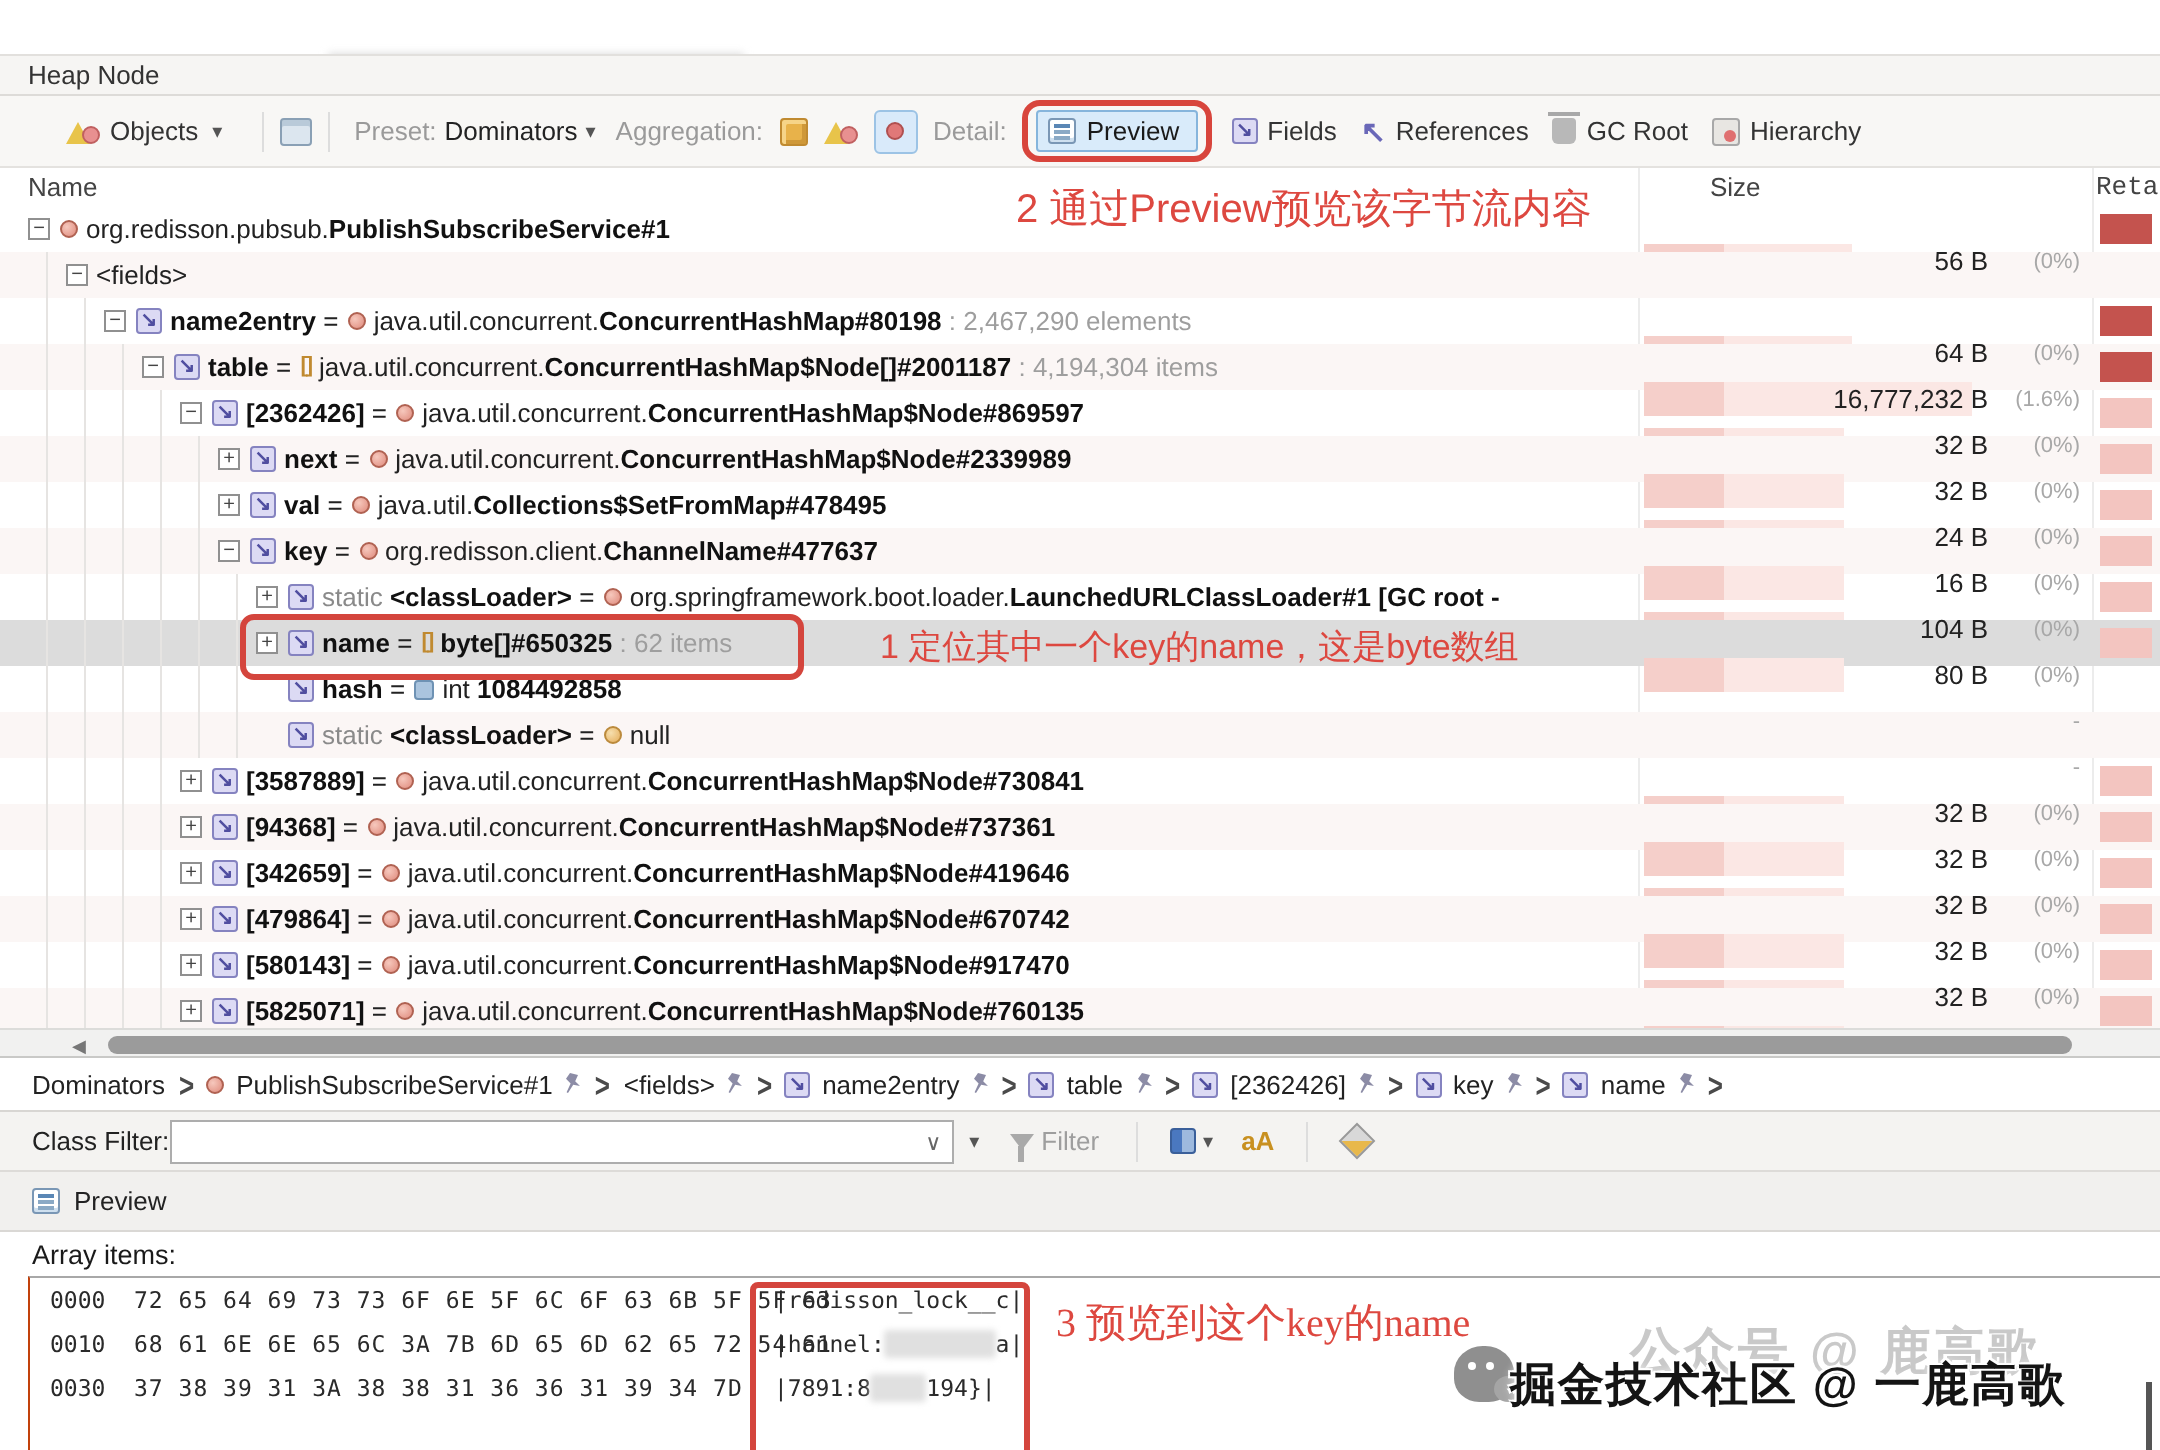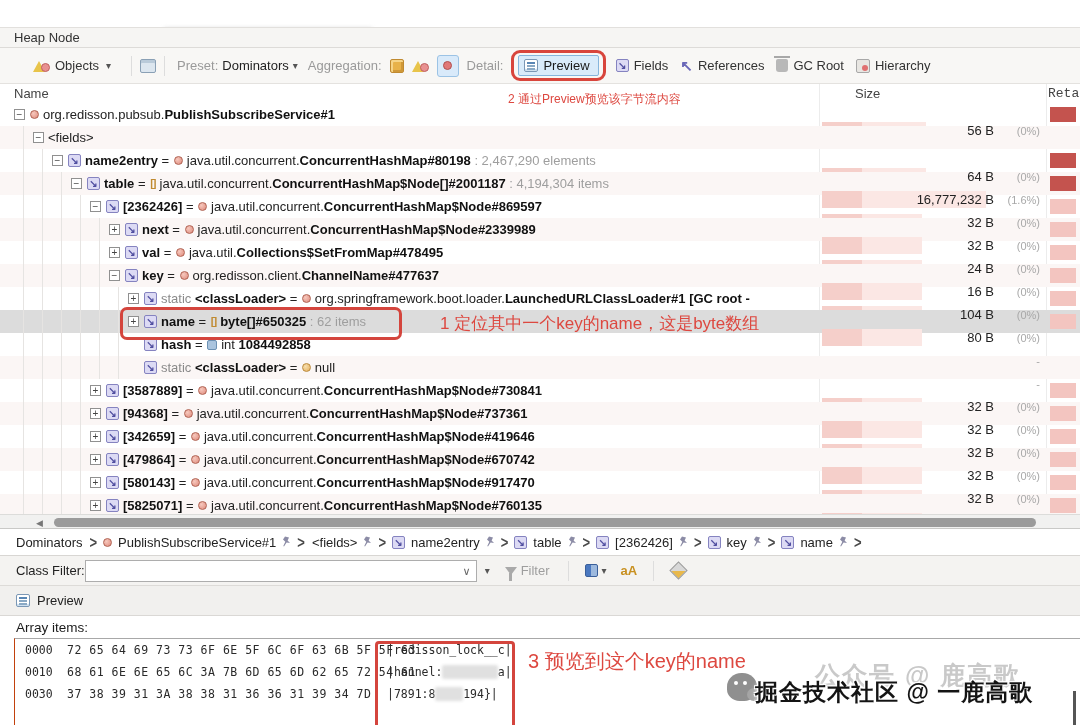--- a/index.html
+++ b/index.html
@@ -72,23 +72,23 @@
   .bar2 { position:absolute; left:2px; top:3px; height:17px; width:40px; background:#f5cfca; }
   .size-val { position:absolute; right:52px; top:4px; color:#222; z-index:2; }
   .size-pct { position:absolute; right:6px; top:6px; color:#a8a8a8; font-size:11px; z-index:2; }
   .ret { position:absolute; left:1050px; top:4px; width:26px; height:15px; }
   .ret-dark { background:#c4534e; }
   .ret-light { background:#f3c5c0; }
   .tree-row.boxed::after { content:""; position:absolute; left:120px; top:-3px; width:276px; height:27px; border:3px solid #d4453d; border-radius:7px; z-index:15; }
 
   
   .anno { position:absolute; color:#dd4840; z-index:20; font-weight:500; }
-  .anno-2 { left:508px; top:91px; font-size:12px; }
+  .anno-2 { left:508px; top:91px; font-size:20px; }
   .anno-1 { left:440px; top:312px; font-size:17px; }
-  .anno-3 { left:528px; top:648px; font-size:20px; }
+  .anno-3 { left:528px; top:648px; font-size:20px;font-family:Liberation Serif, serif; }
 
   
   .hscroll { position:absolute; left:0; top:514px; width:1080px; height:15px; background:#f1f1f0; border-top:1px solid #dcdcda; border-bottom:1px solid #c9c9c7; }
   .hs-arrow { position:absolute; left:36px; top:3px; font-size:9px; color:#777; }
   .hs-thumb { position:absolute; left:54px; top:3px; width:982px; height:9px; background:#9b9b9b; border-radius:5px; }
 
   
   .breadcrumb { position:absolute; left:0; top:529px; width:1080px; height:27px; background:#fff; border-bottom:1px solid #d8d6d3; display:flex; align-items:center; padding-left:14px; font-size:13px; white-space:nowrap; overflow:hidden; }
   .bc-item { display:inline-flex; align-items:center; color:#222; }
   .bc-label { margin:0 2px; }

